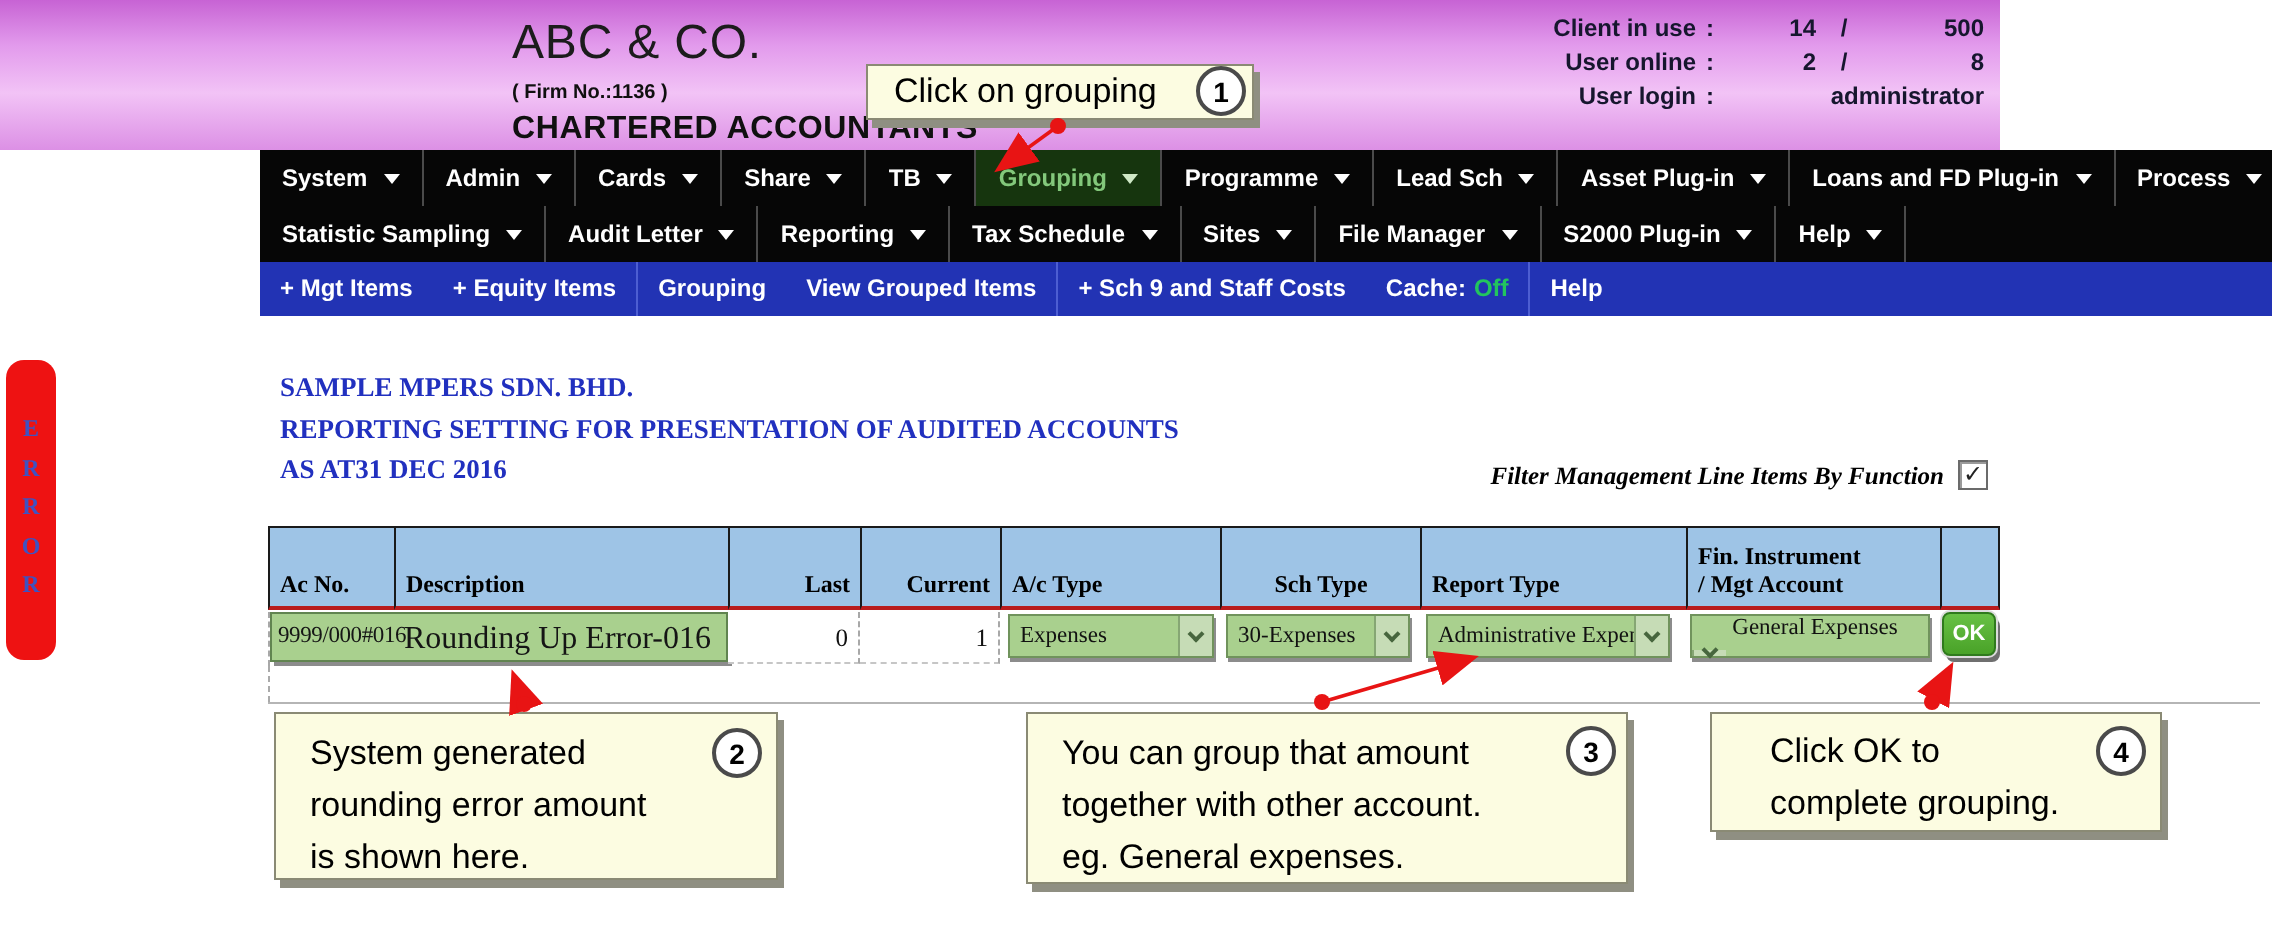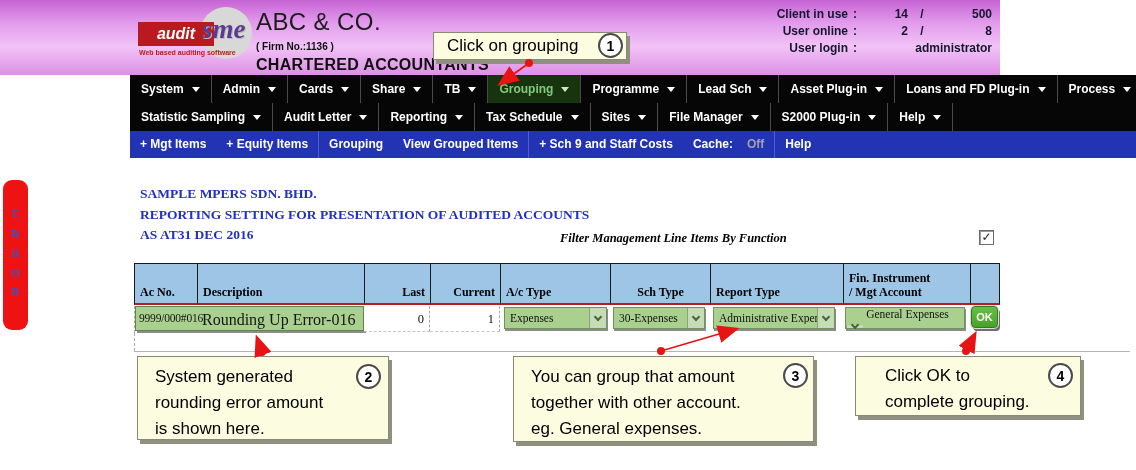--- a/index.html
+++ b/index.html
@@ -41,32 +41,32 @@
     border-right:1px solid #4a4a4a; white-space:nowrap; cursor:pointer; }
   .m-item.active { background:#16350e; color:#83c87b; }
   .tri { width:0; height:0; border-left:4.5px solid transparent; border-right:4.5px solid transparent;
     border-top:5px solid #fff; }
   .m-item.active .tri { border-top-color:#cfe8c6; }
 
   .bluebar { position:absolute; left:130px; top:131px; width:1006px; height:27px; background:#2233b4;
     display:flex; align-items:center; color:#fff; font-size:12px; font-weight:bold; }
   .b-item { padding:0 10px; white-space:nowrap; cursor:pointer; line-height:27px; }
   .b-sep { border-right:1px solid #4d5ed2; }
-  .cache-off { color:#a3a3a3; margin-left:14px; }
+  .cache-off { color:#22c55e; margin-left:4px; }
 
   
   .error-tab { position:absolute; left:3px; top:180px; width:25px; height:150px; background:#ee1212;
     border-radius:9px; text-align:center; padding-top:25px; cursor:pointer; }
   .error-tab div { font:bold 12px/19.5px "Liberation Serif",serif; color:#4052c0; }
 
   
   .title-block { position:absolute; left:140px; top:184px;
     font:bold 13.5px/20.5px "Liberation Serif",serif; color:#2130bf; }
 
-  .filter-row { position:absolute; left:560px; top:231px; width:412px; text-align:left;
+  .filter-row { position:absolute; left:560px; top:231px; width:412px; text-align:right;
     font:bold italic 12.5px "Liberation Serif",serif; color:#000; }
   .checkbox { position:absolute; left:979px; top:230px; width:15px; height:15px; background:#fff;
     border:1px solid #6b6b6b; box-shadow:inset 1px 1px 0 #9a9a9a;
     font:12px/13px "Liberation Sans",sans-serif; text-align:center; color:#222; cursor:pointer; }
 
   
   .th { position:absolute; top:263px; height:42px; background:#9ec4e6;
     border-left:1px solid #1a1a1a; border-top:1px solid #1a1a1a; border-bottom:2px solid #b91c1c;
     font:bold 12px/14px "Liberation Serif",serif; color:#000;
     display:flex; align-items:flex-end; padding:4px 5px; }
@@ -123,26 +123,20 @@
 
   
   .overlay { position:absolute; left:0; top:0; width:1136px; height:470px; pointer-events:none; z-index:50; }
 </style>
 </head>
 <body>
 
 <div id="stage">
 
   <div class="purple-band">
-    <div class="logo">
-      <div class="logo-circle"></div>
-      <div class="logo-red">audit</div>
-      <div class="logo-sme">sme</div>
-      <div class="logo-tag">Web based auditing software</div>
-    </div>
     <div class="firm-name">ABC &amp; CO.</div>
     <div class="firm-no">( Firm No.:1136 )</div>
     <div class="firm-type">CHARTERED ACCOUNTANTS</div>
 
     <div class="stats">
       <div class="stats-row">
         <span>Client in use</span>
         <span class="colon">:</span>
         <span>14</span>
         <span class="colon">/</span>

